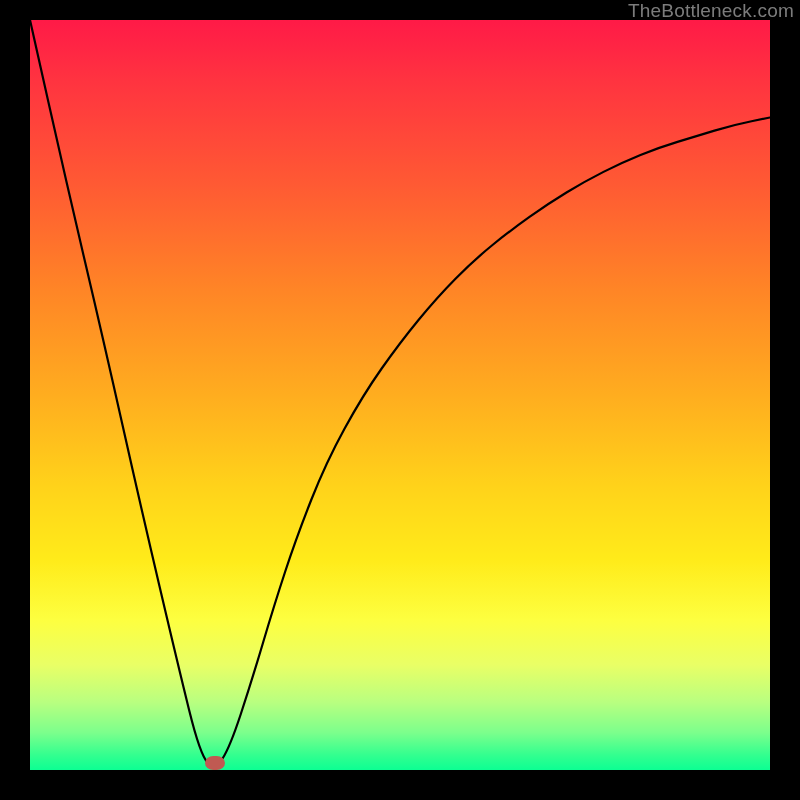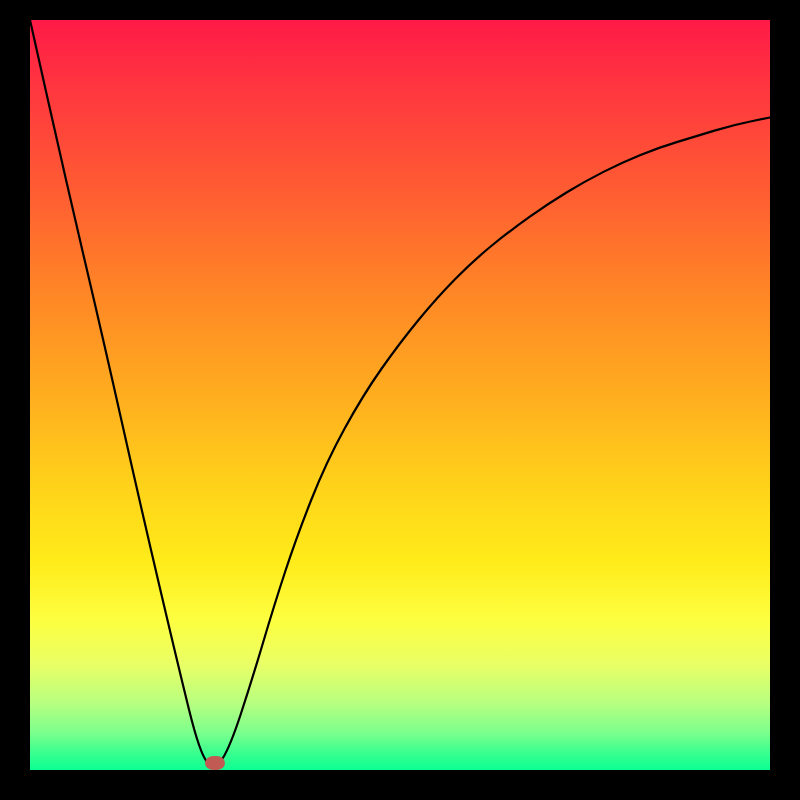--- a/index.html
+++ b/index.html
@@ -64,20 +64,21 @@
     color: #7c7c7c;
     font-size: 19px;
     letter-spacing: 0.2px;
     user-select: none;
   }
 </style>
 </head>
 <body>
 
 <div class="frame">
+  <div class="watermark">TheBottleneck.com</div>
 
   <div class="plot">
     <svg class="curve" viewBox="0 0 740 750" preserveAspectRatio="none">
       <path id="curve-path" d="M 0.00 0.00 Q 0.00 0.00 18.50 82.50 Q 37.00 165.00 55.50 243.75 Q 74.00 322.50 92.50 405.00 Q 111.00 487.50 129.50 566.25 Q 148.00 645.00 159.10 690.00 Q 170.20 735.00 177.60 742.50 Q 185.00 750.00 192.40 738.75 Q 199.80 727.50 210.90 693.75 Q 222.00 660.00 233.10 622.50 Q 244.20 585.00 255.30 551.25 Q 266.40 517.50 281.20 480.00 Q 296.00 442.50 314.50 408.75 Q 333.00 375.00 351.50 348.75 Q 370.00 322.50 388.50 300.00 Q 407.00 277.50 425.50 258.75 Q 444.00 240.00 462.50 225.00 Q 481.00 210.00 499.50 196.88 Q 518.00 183.75 536.50 172.50 Q 555.00 161.25 573.50 151.88 Q 592.00 142.50 610.50 135.00 Q 629.00 127.50 647.50 121.88 Q 666.00 116.25 684.50 110.63 Q 703.00 105.00 721.50 101.25 T 740.00 97.50" fill="none" stroke="#000" stroke-width="2.2" stroke-linecap="round" stroke-linejoin="round"></path>
     </svg>
     <div id="marker" class="marker" style="left: 185px; top: 742.5px;"></div>
   </div>
 </div>
 
 </body></html>

